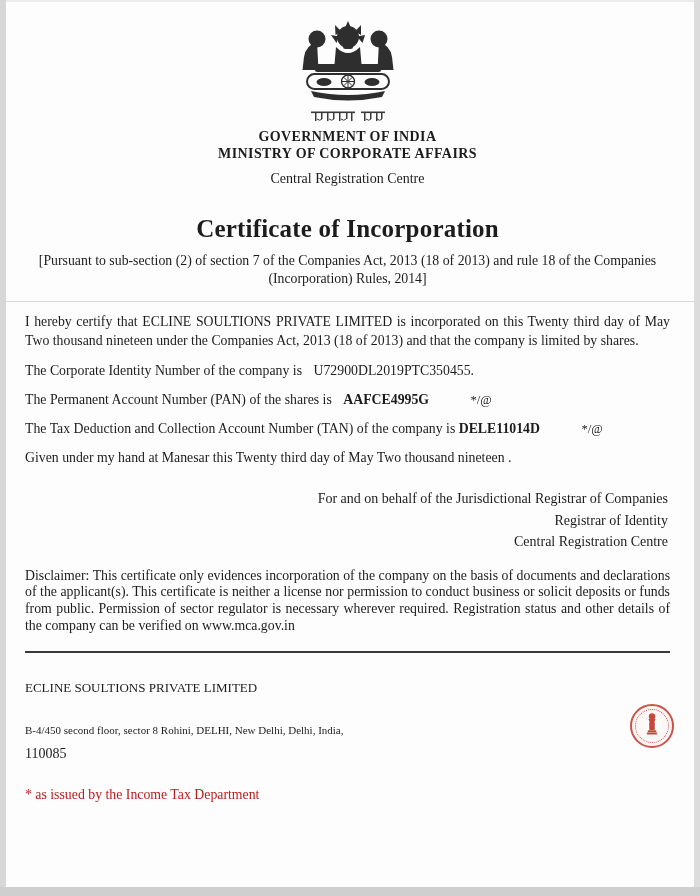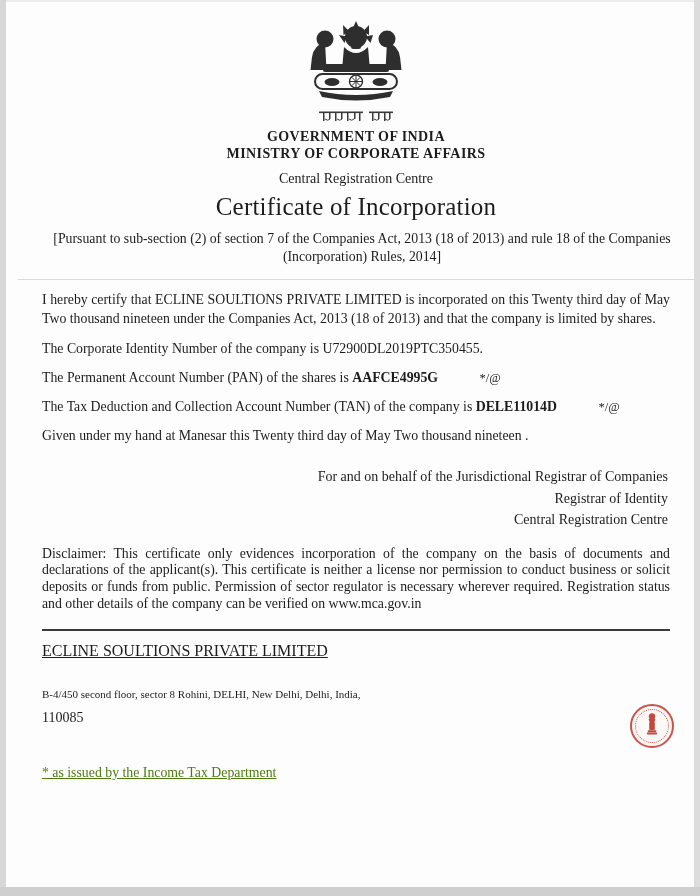--- a/index.html
+++ b/index.html
@@ -12,38 +12,38 @@
     color: #1c1c1c;
   }
   
   .edge { position: absolute; background: #d7d7d7; z-index: 5; }
   .edge-left   { left: 0; top: 0; width: 6px; height: 896px; }
   .edge-right  { right: 0; top: 0; width: 6px; height: 896px; background:#dcdcdc; }
   .edge-bottom { left: 0; bottom: 0; width: 700px; height: 9px; background:#cfcfcf; }
   .edge-top    { left: 0; top: 0; width: 700px; height: 2px; background:#ececec; }
 
   .page { position: absolute; left: 6px; top: 0; width: 688px; height: 887px; background: #fdfdfd; }
-  .content { padding: 20px 24px 0 36px; }
+  .content { padding: 20px 24px 0 19px; }
 
   
   .hdr { text-align: center; }
   .emblem-wrap { width: 130px; margin: 0 auto; }
   .motto-svg { display: block; margin: 2px auto 0; }
   .gov-line { font-weight: bold; font-size: 14px; letter-spacing: 0.4px; margin-top: 6px; }
   .min-line { font-weight: bold; font-size: 14px; letter-spacing: 0.4px; margin-top: 1px; }
   .crc-line { font-size: 14px; margin-top: 9px; }
-  .cert-title { font-weight: normal; font-size: 25px; margin-top: 6px; letter-spacing: 0.2px; }
+  .cert-title { font-weight: bold; font-size: 25px; margin-top: 28px; letter-spacing: 0.2px; }
   .pursuant { font-size: 13.8px; margin: 9px auto 0; width: 640px; line-height: 18px; }
 
   .faint-rule { border: none; border-top: 1px solid #d9d9d9; margin: 13px -24px 0 -24px; }
 
   
   .para { font-size: 13.8px; line-height: 19px; text-align: justify; margin-top: 10px; }
   .dataline { font-size: 13.8px; margin-top: 13px; }
-  .dataline .val-gap { margin-left: 0; }
+  .dataline .val-gap { margin-left: 8px; }
   .bold { font-weight: bold; }
   .suffix-gap { margin-left: 38px; font-size: 12.5px; }
 
   
   .sig-right { text-align: right; margin-top: 16px; padding-right: 2px; }
   .dsc-box {
     display: inline-block; width: 136px; height: 27px;
     border: 1px solid #a9a9a9; background: #fbfbfb;
     vertical-align: top; text-align: left;
     font-family: "Liberation Sans", sans-serif;
@@ -60,38 +60,38 @@
   .dsc-signer { font-size: 14px; margin-top: 3px; padding-right: 38px; }
 
   .behalf-block { text-align: right; margin-top: 22px; font-size: 14px; line-height: 21.5px; padding-right: 2px; }
 
   .disclaimer { font-size: 13.8px; line-height: 16.8px; text-align: justify; margin-top: 15px; }
 
   .dark-rule { border: none; border-top: 2px solid #3a3a3a; margin-top: 16px; }
 
   
   .mailing-heading { font-size: 14px; margin-top: 9px; }
-  .mail-company { font-size: 16px; margin-top: 11px; text-decoration: underline; }
+  .mail-company { font-size: 13px; margin-top: 27px; }
   .mail-addr1 { font-size: 11px; margin-top: 28px; }
   .mail-addr2 { font-size: 14px; margin-top: 10px; }
 
   
   .stamp {
     position: absolute; right: 26px; top: 704px;
     width: 44px; height: 44px; border-radius: 50%;
     border: 2px solid #c4463c; opacity: 0.92;
     background: radial-gradient(circle at 50% 50%, #ffffff 0%, #fdf4f3 70%, #fbecea 100%);
   }
   .stamp-ring {
     position: absolute; inset: 3px; border-radius: 50%;
     border: 1px dotted #c4463c;
   }
   .stamp-core { position: absolute; left: 50%; top: 50%; transform: translate(-50%, -50%); }
 
-  .footnote { font-size: 13.8px; margin-top: 39px; color: #4d7c0f; text-decoration: underline; }
+  .footnote { font-size: 13.8px; margin-top: 25px; color: #b91c1c; }
 </style>
 </head>
 <body>
 
 <div class="edge edge-top"></div>
 <div class="edge edge-left"></div>
 <div class="edge edge-right"></div>
 <div class="edge edge-bottom"></div>
 
 <div class="page">

